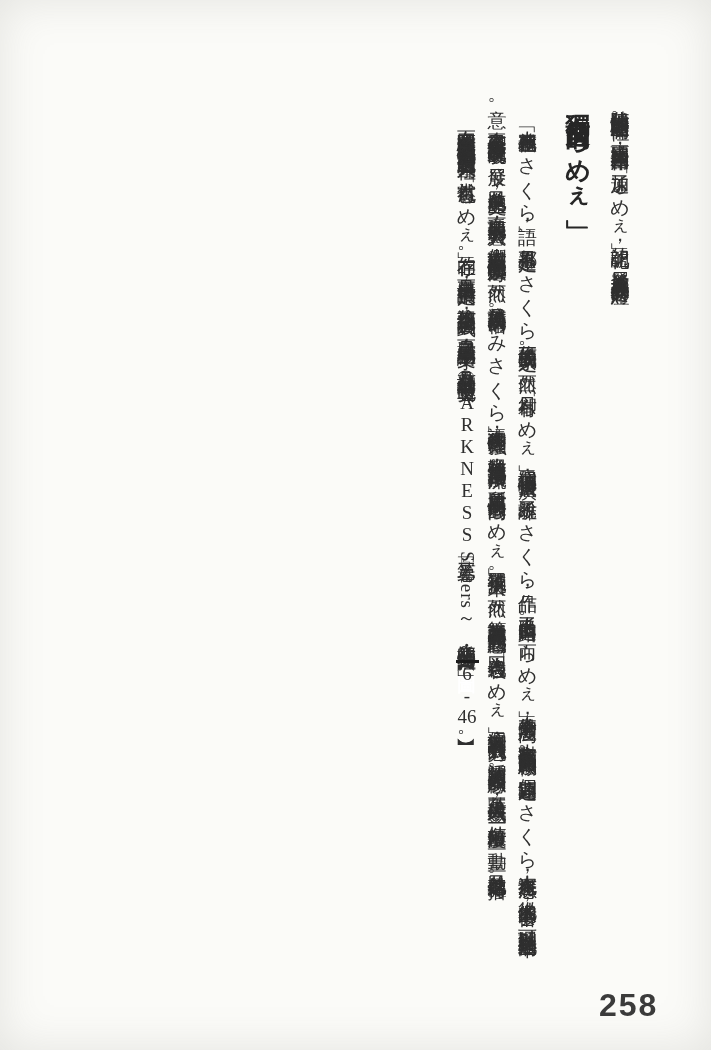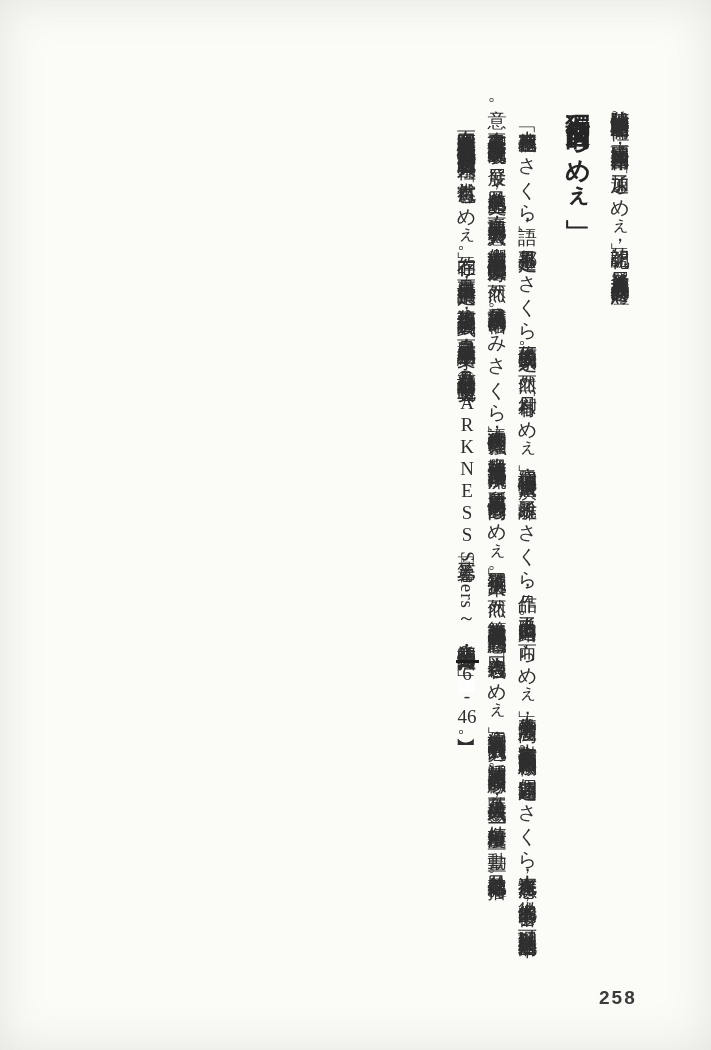--- a/index.html
+++ b/index.html
@@ -42,21 +42,21 @@
     background: #1c1c1c;
     color: #ffffff;
     padding: 1px 1px;
     font-weight: bold;
   }
   .page-number {
     position: absolute;
     left: 599px;
     top: 987px;
     font-family: "Liberation Sans", "DejaVu Sans", sans-serif;
-    font-size: 19px;
+    font-size: 32px;
     font-weight: bold;
     letter-spacing: 2px;
     color: #3b3b3b;
   }
 </style>
 </head>
 <body>
 
 <div class="page">
   <div class="content">

